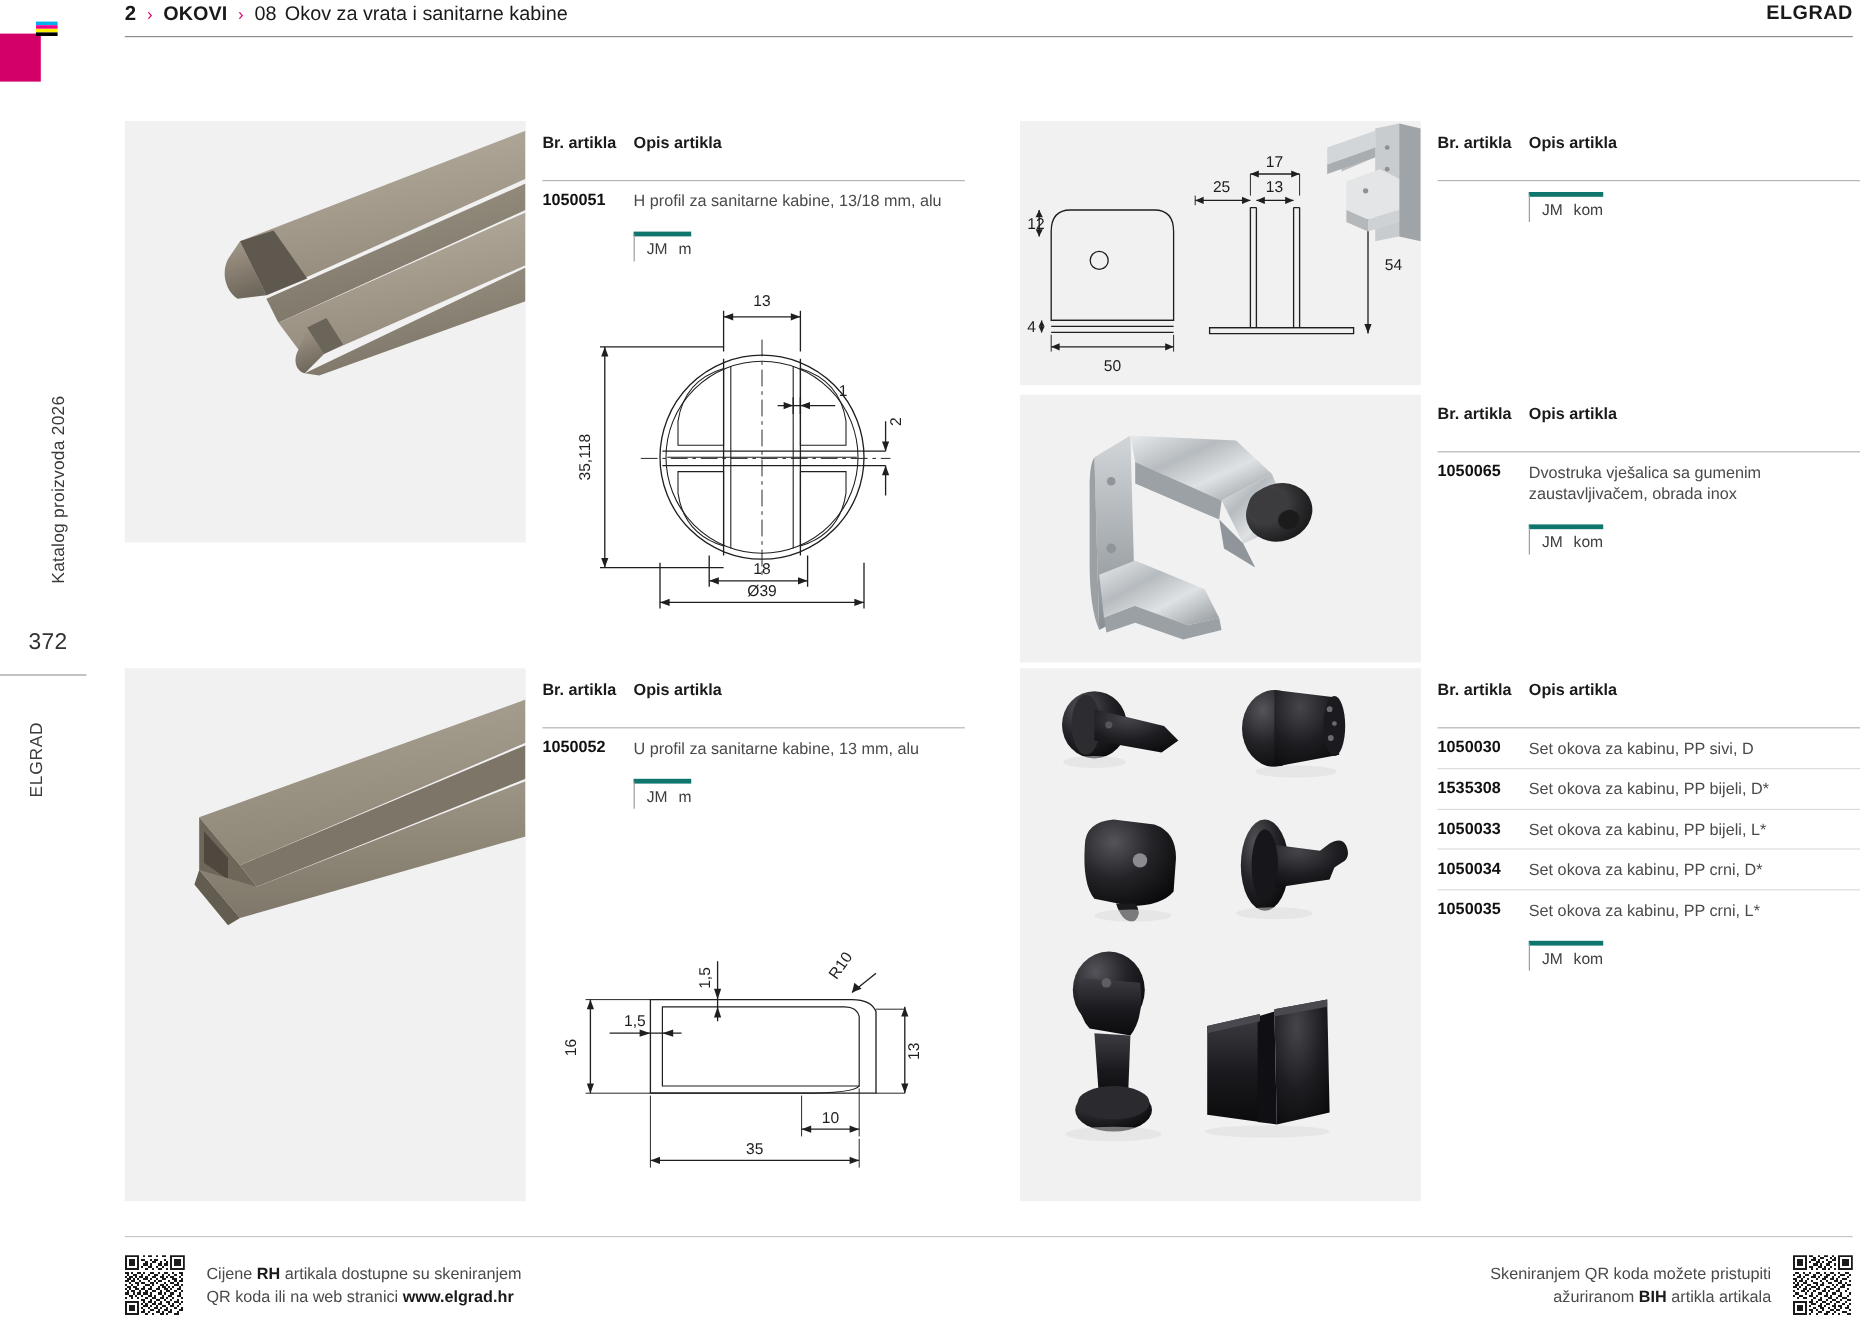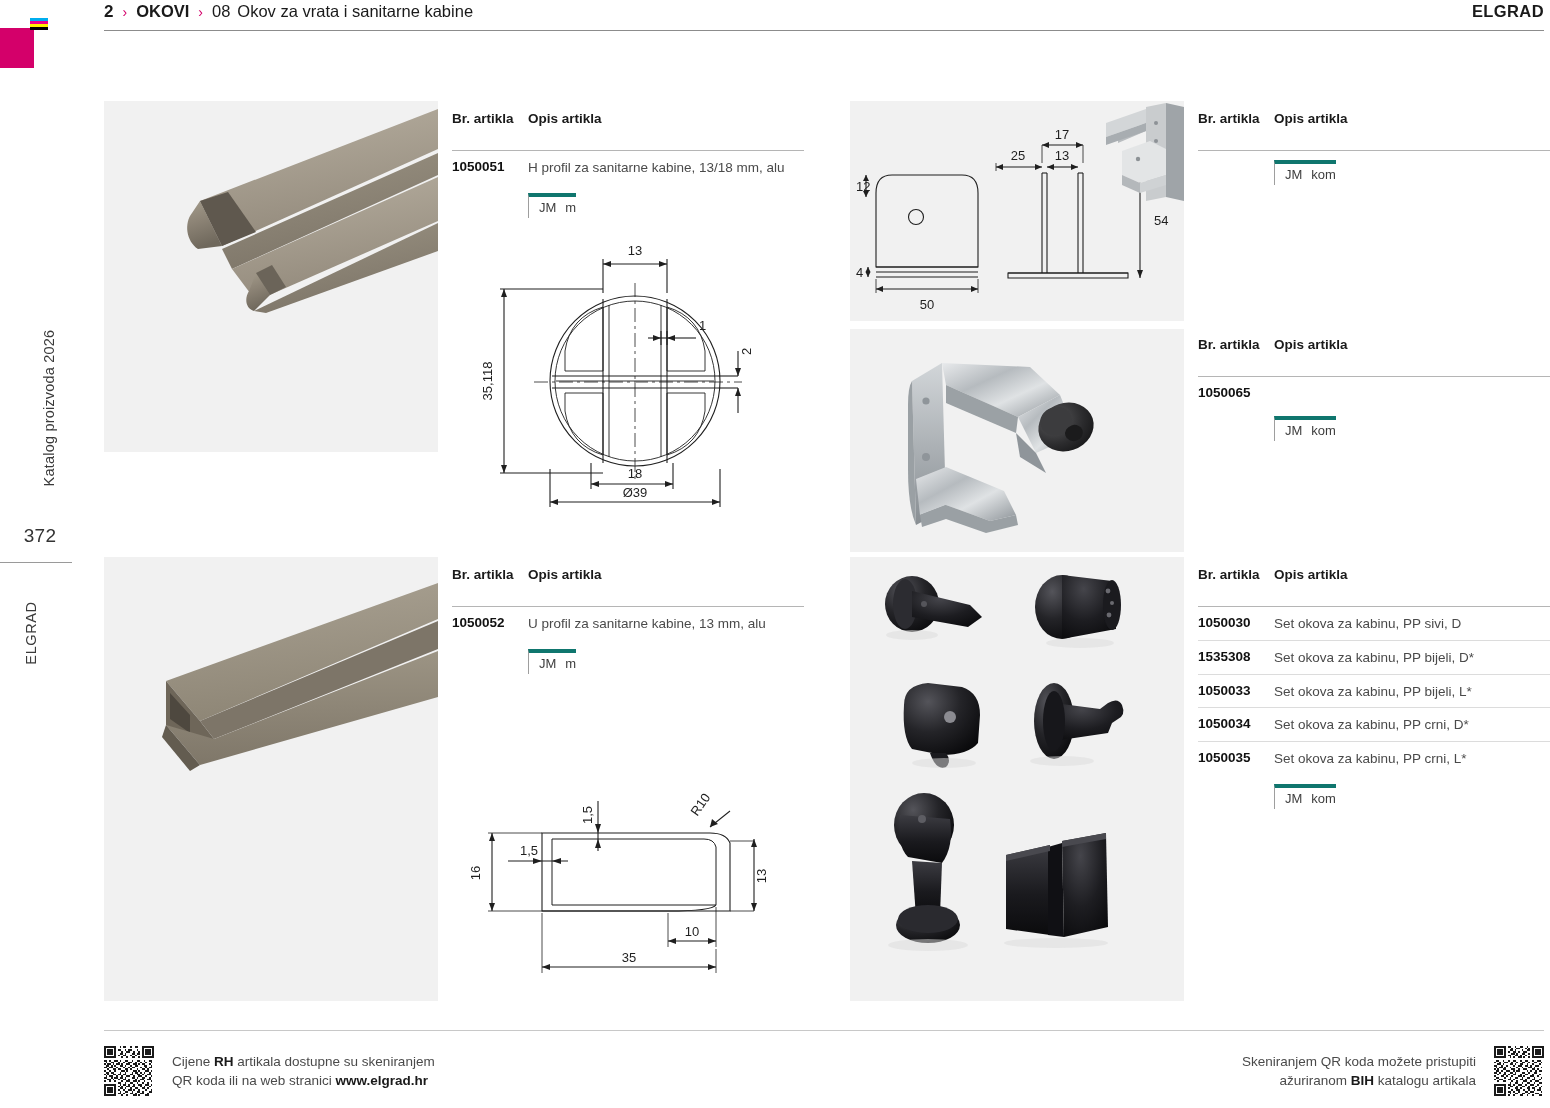--- a/index.html
+++ b/index.html
@@ -479,20 +479,21 @@
         </svg>
       </div>
 
       <div class="spec" style="left:348px;top:236px;width:352px;">
         <div class="spec-head">
           <span class="c1">Br. artikla</span>
           <span class="c2">Opis artikla</span>
         </div>
         <div class="spec-row last">
           <span class="c1">1050065</span>
+          <span class="c2">Dvostruka vješalica sa gumenim zaustavljivačem, obrada inox</span>
         </div>
         <div class="jm">
           <span class="lbl">JM</span><span>kom</span>
         </div>
       </div>
 
       <div class="photo-panel" style="position:absolute;left:0;top:456px;width:334px;height:444px;">
         <svg viewBox="0 0 334 444" width="334" height="444">
           <defs>
             <radialGradient id="blk" cx="0.32" cy="0.26" r="0.85">
@@ -806,21 +807,21 @@
       </svg>
       <div class="foot-text">
         <div><span>Cijene </span><b>RH</b><span> artikala dostupne su skeniranjem</span></div>
         <div><span>QR koda ili na web stranici </span><b>www.elgrad.hr</b></div>
       </div>
     </div>
 
     <div class="foot-right">
       <div class="foot-text">
         <div>Skeniranjem QR koda možete pristupiti</div>
-        <div><span>ažuriranom </span><b>BIH</b><span> katalogu artikala</span></div>
+        <div><span>ažuriranom </span><b>BIH</b><span> artikla artikala</span></div>
       </div>
       <svg class="qr" viewBox="0 0 29 29" shape-rendering="crispEdges">
         <rect width="29" height="29" fill="#fff"></rect>
         <g fill="#1a1a1a">
           <path d="M0 0h7v7H0z M1 1h5v5H1z" fill-rule="evenodd"></path>
           <rect x="2" y="2" width="3" height="3"></rect>
           <path d="M22 0h7v7h-7z M23 1h5v5h-5z" fill-rule="evenodd"></path>
           <rect x="24" y="2" width="3" height="3"></rect>
           <path d="M0 22h7v7H0z M1 23h5v5H1z" fill-rule="evenodd"></path>
           <rect x="2" y="24" width="3" height="3"></rect>

